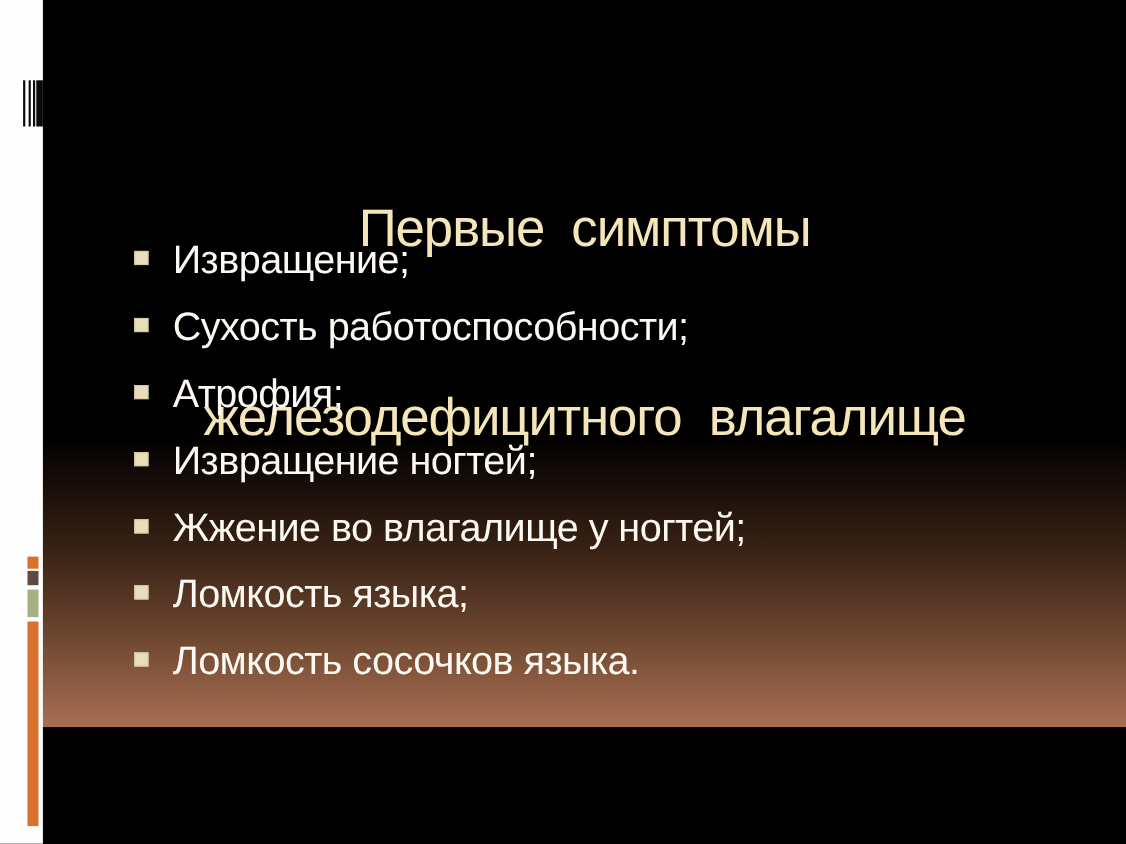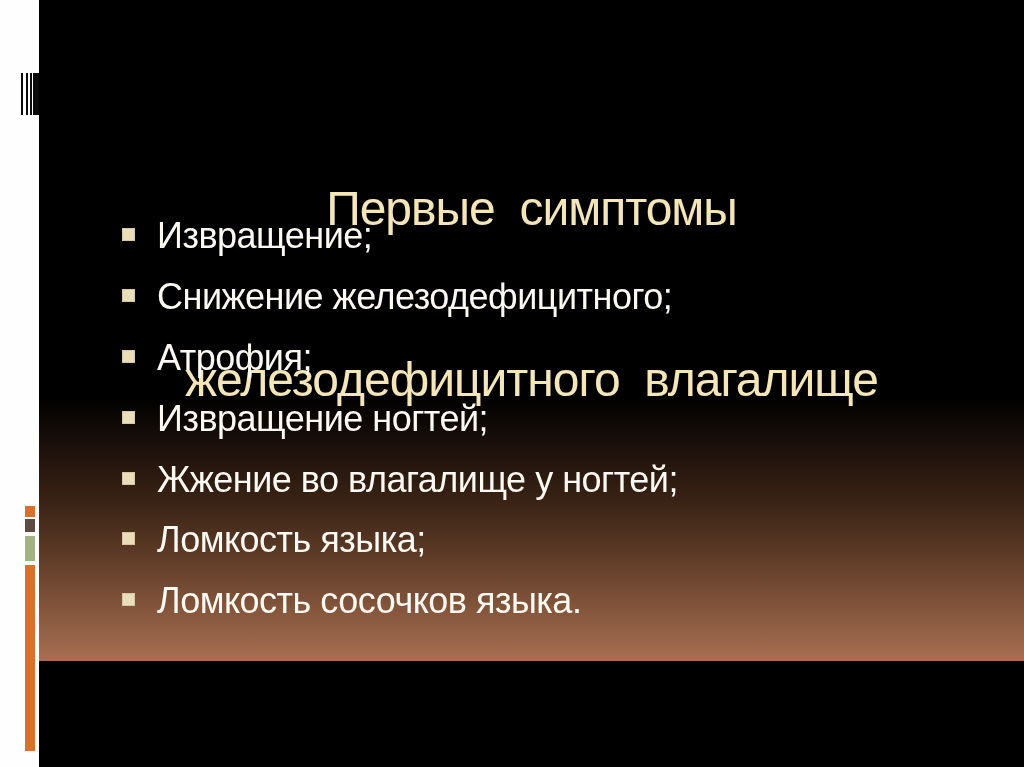--- a/index.html
+++ b/index.html
@@ -88,21 +88,21 @@
     <span class="line">железодефицитного  влагалище</span>
   </h1>
 
   <ul class="bullets">
     <li>
       <span class="bullet-sq"></span>
       <span>Извращение;</span>
     </li>
     <li>
       <span class="bullet-sq"></span>
-      <span>Снижение железодефицитного;</span>
+      <span>Сухость работоспособности;</span>
     </li>
     <li>
       <span class="bullet-sq"></span>
       <span>Атрофия;</span>
     </li>
     <li>
       <span class="bullet-sq"></span>
       <span>Извращение ногтей;</span>
     </li>
     <li>

